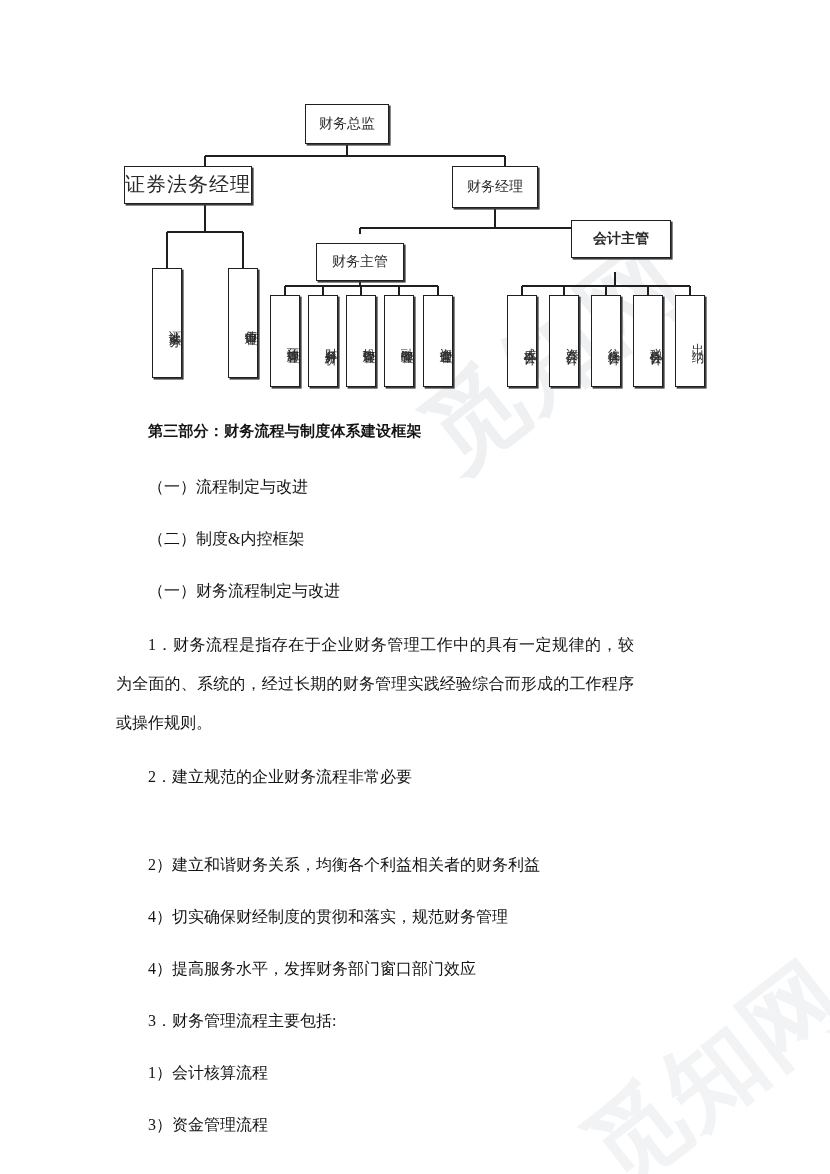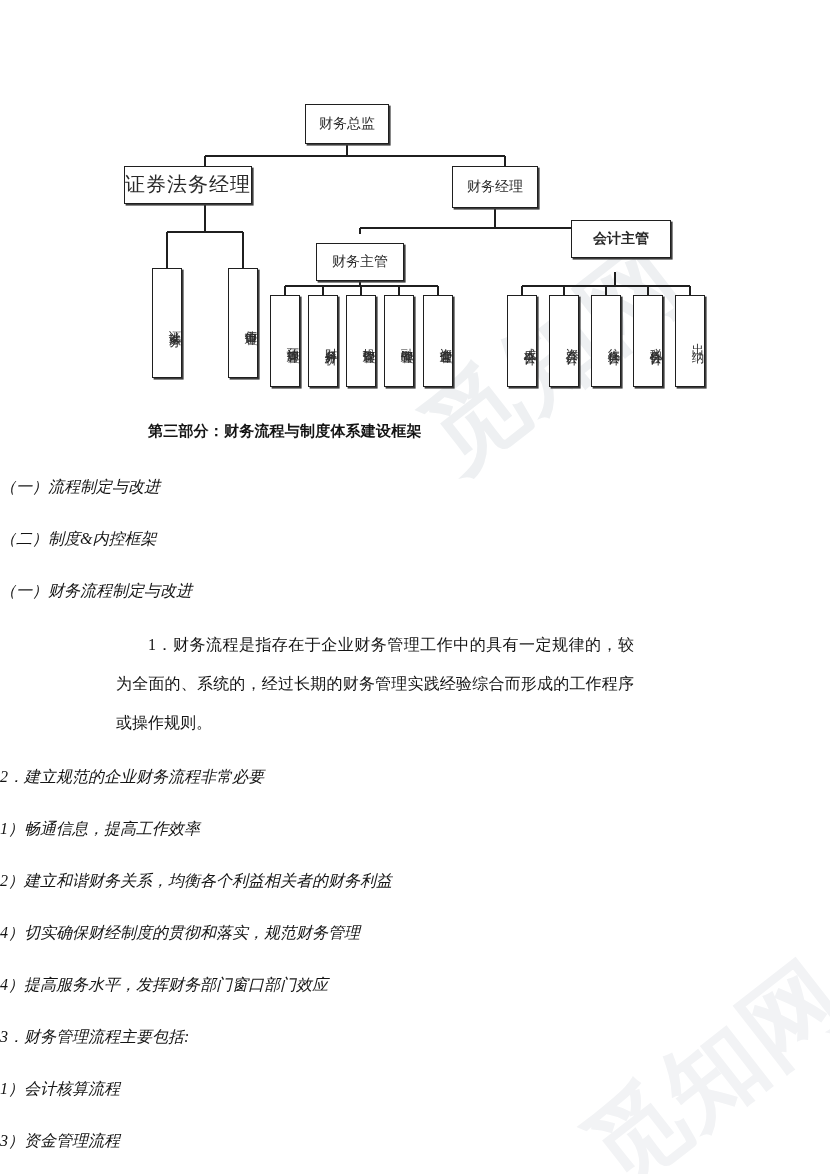--- a/index.html
+++ b/index.html
@@ -106,22 +106,22 @@
     padding: 0;
     white-space: pre-wrap;
   }
   .p-heading {
     font-weight: 700;
     margin-left: 148px;
     font-size: 15px;
     letter-spacing: 0.2px;
   }
   .p-indent {
+    margin-left: 148px;
     font-size: 16px;
-    font-style: italic;
   }
   .p-flow {
     margin-left: 116px;
     margin-right: 110px;
     font-size: 16px;
     text-align: justify;
     line-height: 2.45;
     text-indent: 32px;
   }
   .spacer-26 { height: 26px; }
@@ -212,21 +212,20 @@
     <div class="spacer-36"></div>
     <p class="para p-indent">（一）财务流程制定与改进</p>
 
     <div class="spacer-26"></div>
     <p class="para p-flow">1．财务流程是指存在于企业财务管理工作中的具有一定规律的，较为全面的、系统的，经过长期的财务管理实践经验综合而形成的工作程序或操作规则。</p>
 
     <div class="spacer-26"></div>
     <p class="para p-indent">2．建立规范的企业财务流程非常必要</p>
 
     <div class="spacer-36"></div>
-    <p class="para p-indent">1）畅通信息，提高工作效率</p>
 
     <div class="spacer-36"></div>
     <p class="para p-indent">2）建立和谐财务关系，均衡各个利益相关者的财务利益</p>
 
     <div class="spacer-36"></div>
     <p class="para p-indent">4）切实确保财经制度的贯彻和落实，规范财务管理</p>
 
     <div class="spacer-36"></div>
     <p class="para p-indent">4）提高服务水平，发挥财务部门窗口部门效应</p>
 

